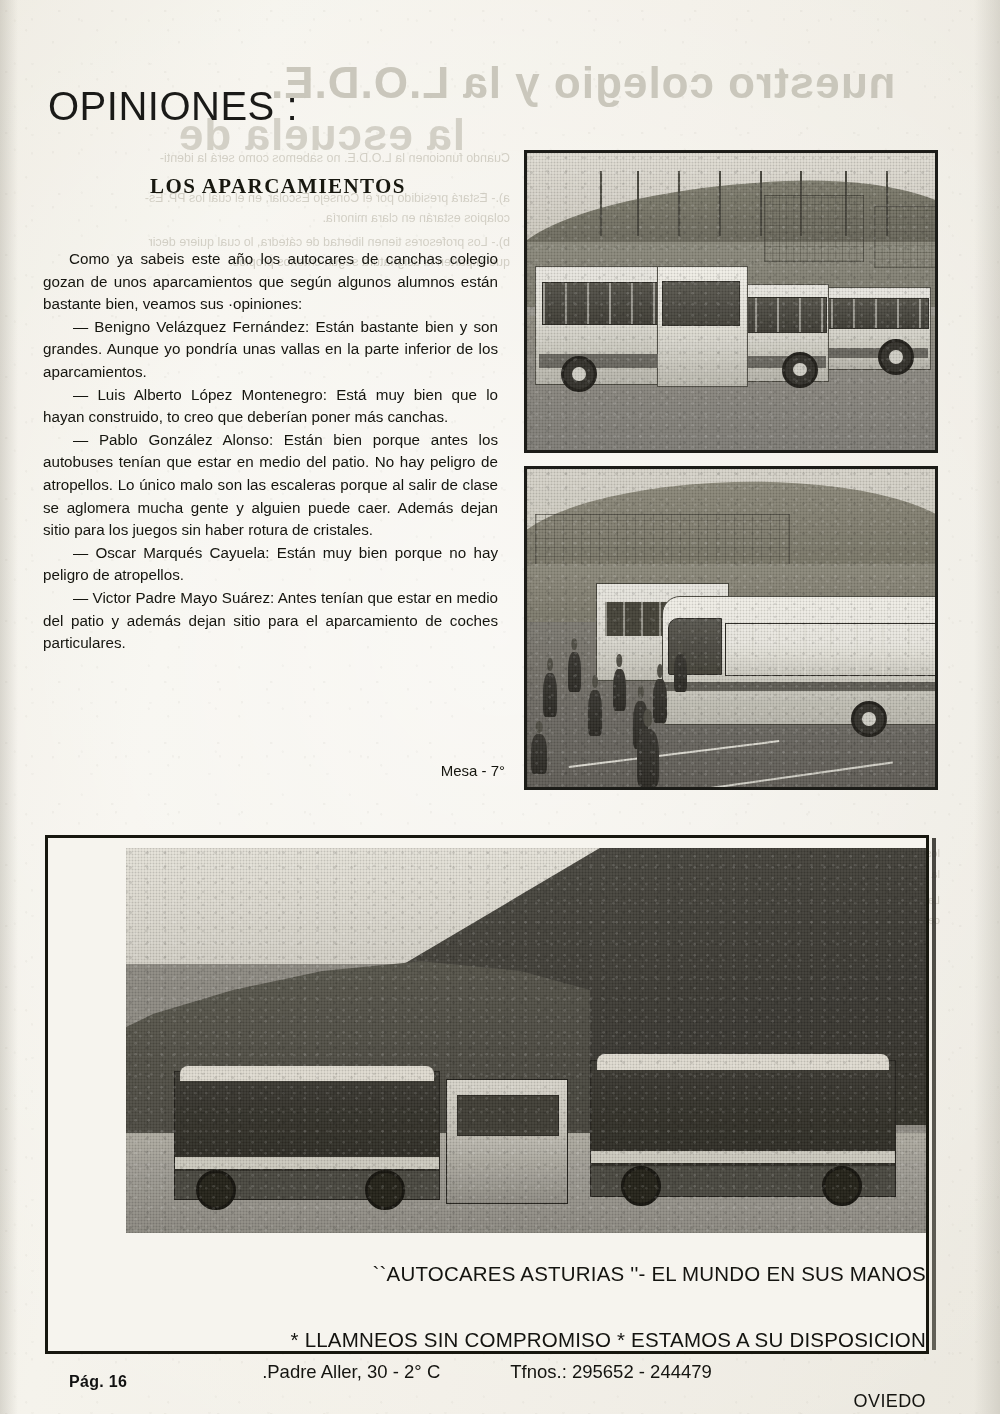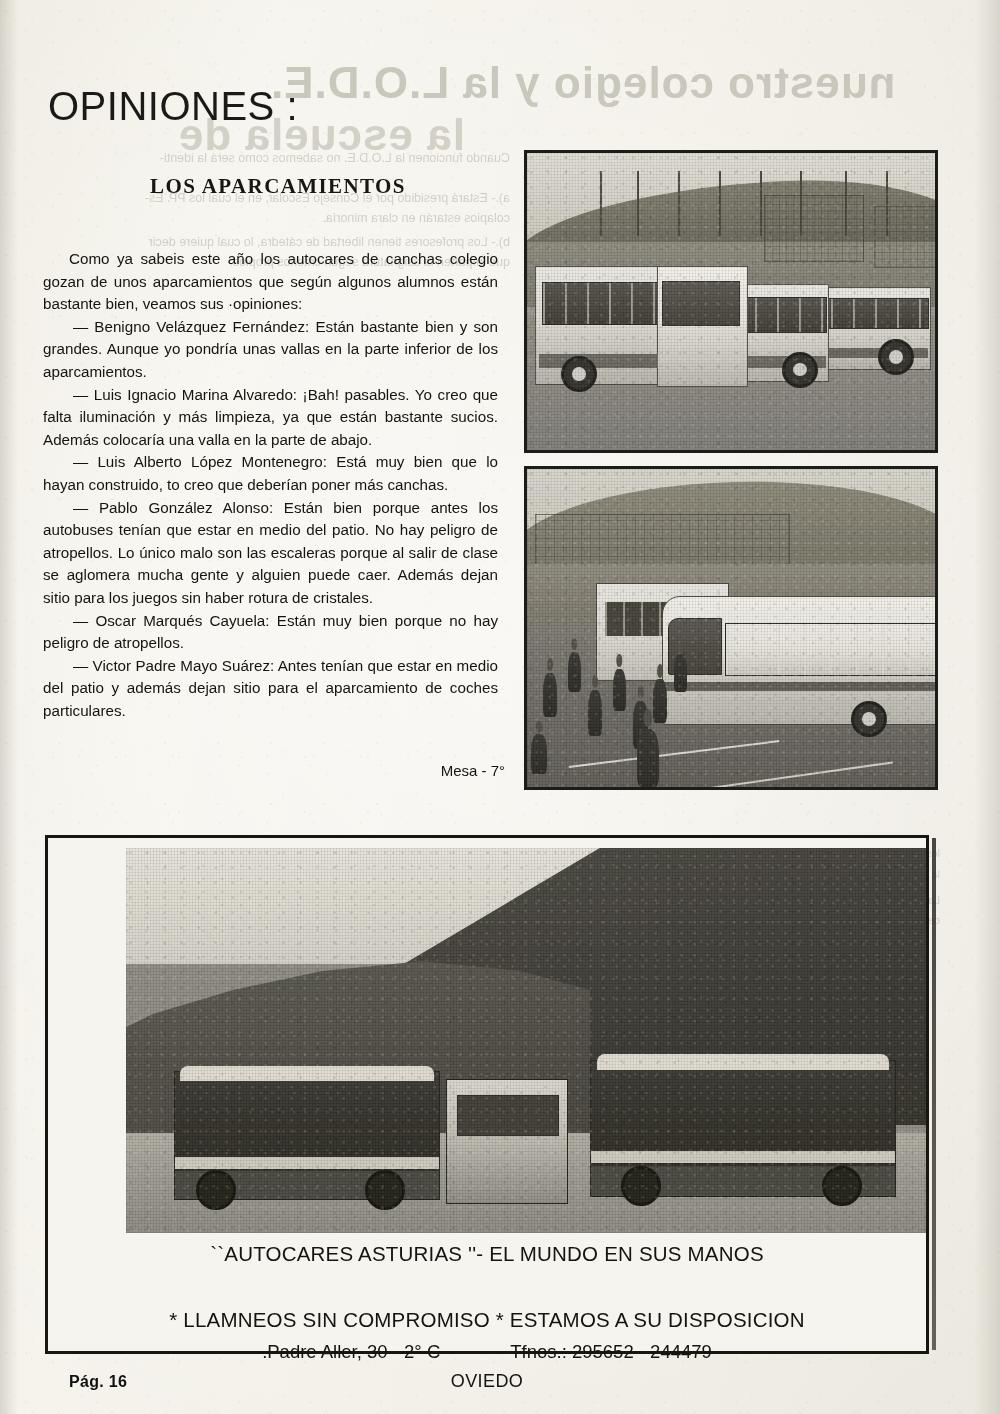--- a/index.html
+++ b/index.html
@@ -365,23 +365,24 @@
   .p3-busM .win {
     position:absolute; left:8%; top:12%; width:84%; height:32%;
     background:#403e36; border:1px solid #2a2822;
   }
   .p3-busR { left:58%; top:55%; width:38%; height:35%; }
 
   
   .ad-text {
     position:absolute;
     left:0; right:0;
-    text-align:center;
+    text-align:right;
     font-family:"Liberation Sans", sans-serif;
     color:#141410;
+    margin-top:20px;
   }
   .ad-l1 { top:404px; font-size:20.5px; letter-spacing:.2px; }
   .ad-l2 { top:437px; font-size:20.5px; letter-spacing:.2px; }
   .ad-l3 { top:470px; font-size:20.5px; letter-spacing:.2px; }
   .ad-l4 {
     top:503px; font-size:18.5px;
     display:flex; justify-content:center; gap:70px;
   }
   .ad-l5 { top:533px; font-size:18px; letter-spacing:.4px; }
 
@@ -445,21 +446,20 @@
   <div class="bleed bleed-col small" style="top:892px; left:600px; width:340px;">La concesión de los mismos derechos a los centros con-</div>
   <div class="bleed bleed-col small" style="top:912px; left:600px; width:340px;">certados que a los centros estatales del Estado.</div>
 
   <div class="masthead">OPINIONES :</div>
 
   <div class="article-title">LOS APARCAMIENTOS</div>
 
   <div class="column">
     <p>Como ya sabeis este año los autocares de canchas colegio gozan de unos aparcamientos que según algunos alumnos están bastante bien, veamos sus ·opiniones:</p>
     <p class="dash">— Benigno Velázquez Fernández: Están bastante bien y son grandes. Aunque yo pondría unas vallas en la parte inferior de los aparcamientos.</p>
-    <p class="dash">— Luis Ignacio Marina Alvaredo: ¡Bah! pasables. Yo creo que falta iluminación y más limpieza, ya que están bastante sucios. Además colocaría una valla en la parte de abajo.</p>
     <p class="dash">— Luis Alberto López Montenegro: Está muy bien que lo hayan construido, to creo que deberían poner más canchas.</p>
     <p class="dash">— Pablo González Alonso: Están bien porque antes los autobuses tenían que estar en medio del patio. No hay peligro de atropellos. Lo único malo son las escaleras porque al salir de clase se aglomera mucha gente y alguien puede caer. Además dejan sitio para los juegos sin haber rotura de cristales.</p>
     <p class="dash">— Oscar Marqués Cayuela: Están muy bien porque no hay peligro de atropellos.</p>
     <p class="dash">— Victor Padre Mayo Suárez: Antes tenían que estar en medio del patio y además dejan sitio para el aparcamiento de coches particulares.</p>
   </div>
 
   <div class="byline">Mesa - 7°</div>
 
   <div class="photo photo-1">
     <div class="p1-sky"></div>

